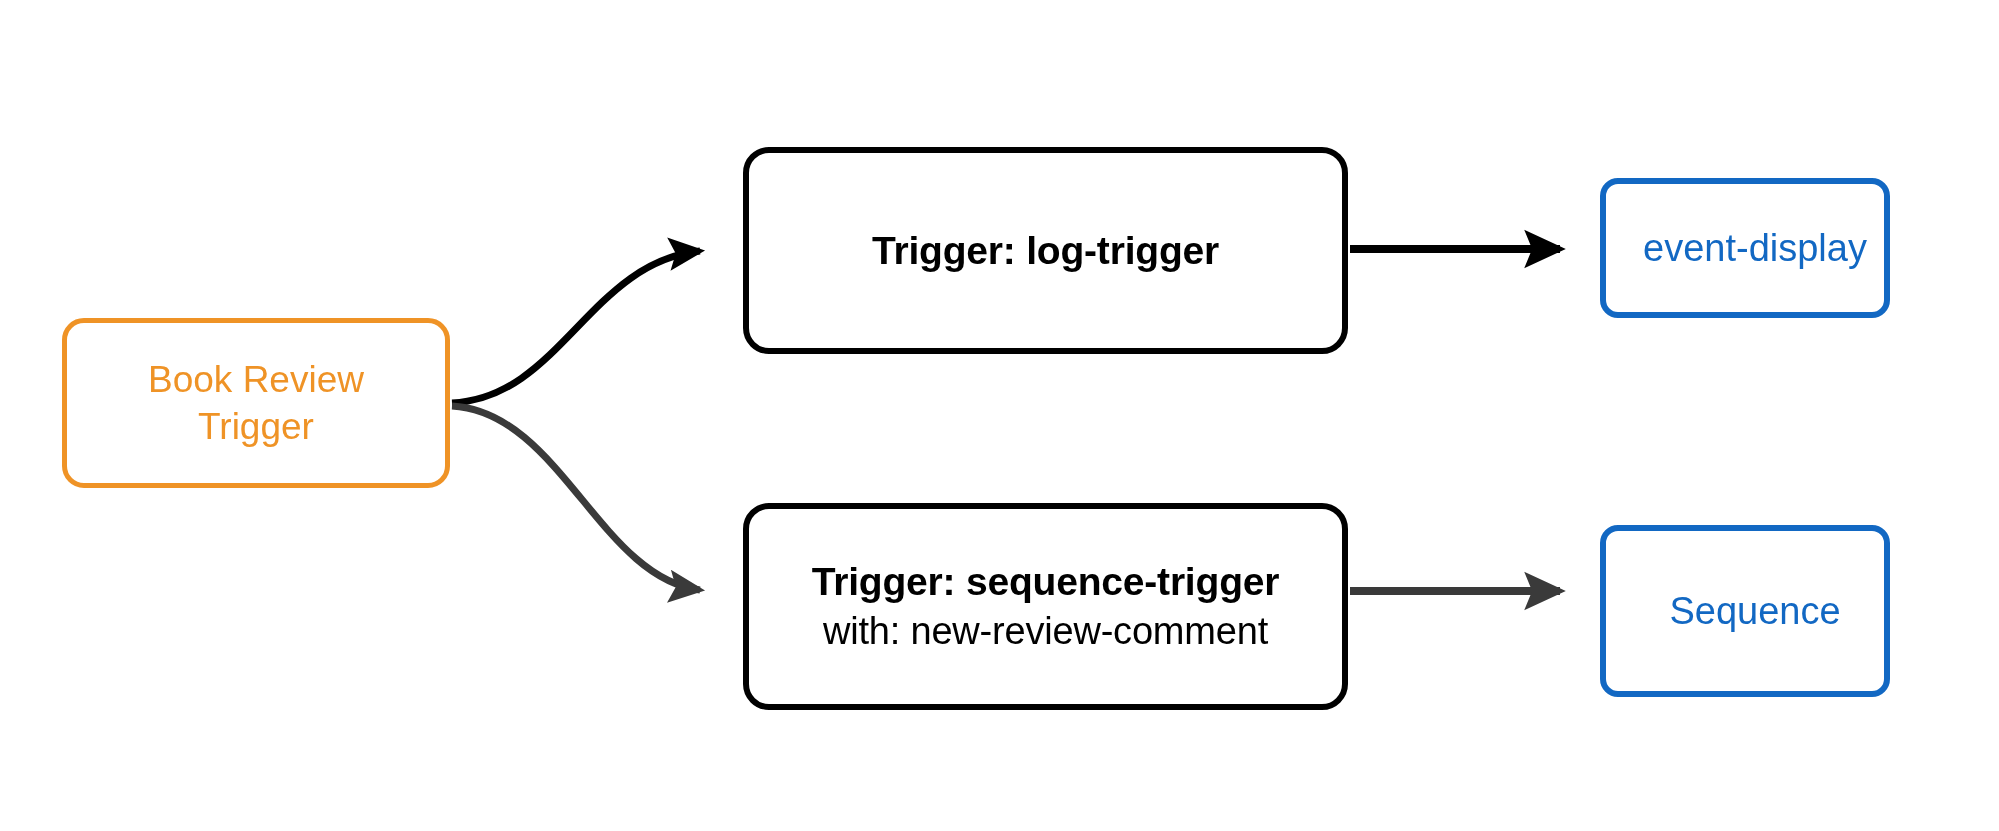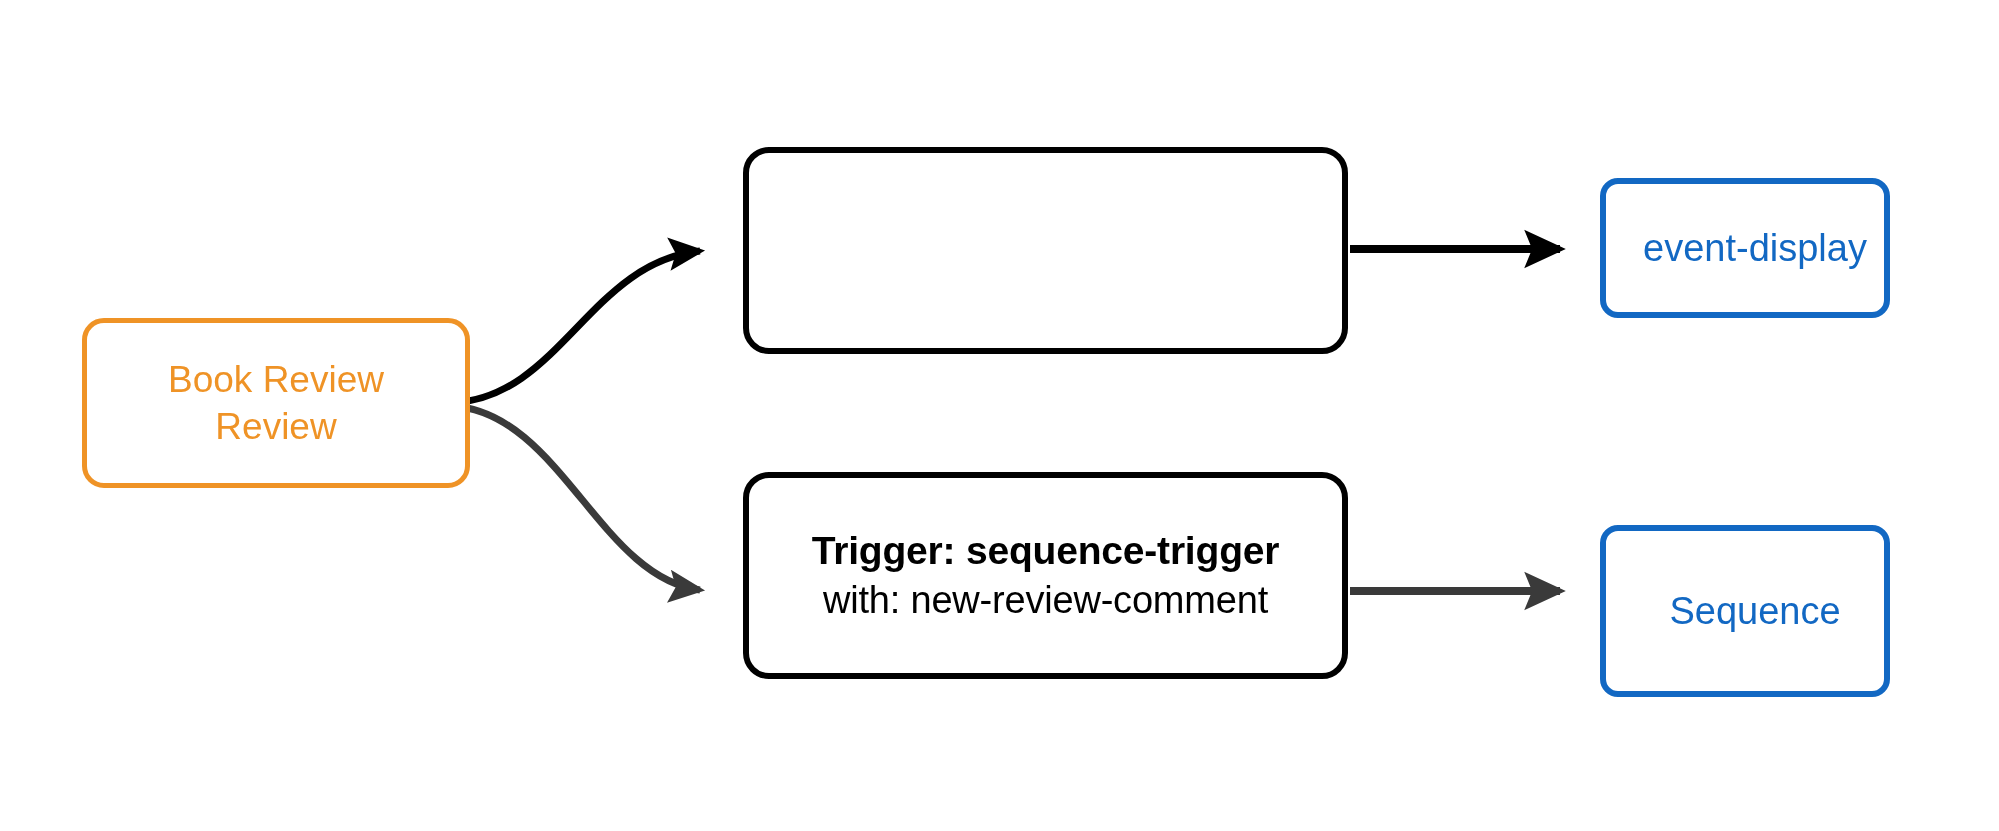--- a/index.html
+++ b/index.html
@@ -39,35 +39,34 @@
   
   #node-broker {
     left: 62px;
     top: 318px;
     width: 388px;
     height: 170px;
     border: 5px solid #ef9326;
     border-radius: 22px;
     color: #ef9326;
     font-size: 37px;
-    margin-left: 20px;
   }
   #node-broker .line { display: block; }
 
   
   .trigger {
     left: 743px;
     width: 605px;
     height: 207px;
     border: 6px solid #000000;
     border-radius: 26px;
     color: #000000;
   }
   #node-trigger-log { top: 147px; }
-  #node-trigger-sequence { top: 472px; }
+  #node-trigger-sequence { top: 503px; }
   .trigger .title {
     font-weight: bold;
     font-size: 39px;
     letter-spacing: -0.2px;
   }
   .trigger .subtitle {
     font-weight: normal;
     font-size: 38px;
     letter-spacing: -0.2px;
   }
@@ -104,24 +103,25 @@
 
     <path d="M 452 406 C 560 412 600 578 700 590" fill="none" stroke="#3a3a3a" stroke-width="7" stroke-linecap="butt" marker-end="url(#arrow-gray)"></path>
 
     <path d="M 1350 249 L 1560 249" fill="none" stroke="#000000" stroke-width="8" marker-end="url(#arrow-black)"></path>
 
     <path d="M 1350 591 L 1560 591" fill="none" stroke="#3a3a3a" stroke-width="8" marker-end="url(#arrow-gray)"></path>
   </svg>
 
   <div class="node" id="node-broker">
     <span class="line">Book Review</span>
-    <span class="line">Review</span>
+    <span class="line">Trigger</span>
   </div>
 
   <div class="node trigger" id="node-trigger-log">
+    <span class="title">Trigger: log-trigger</span>
   </div>
 
   <div class="node trigger" id="node-trigger-sequence">
     <span class="title">Trigger: sequence-trigger</span>
     <span class="subtitle">with: new-review-comment</span>
   </div>
 
   <div class="node sink" id="node-event-display">
     <span>event-display</span>
   </div>

